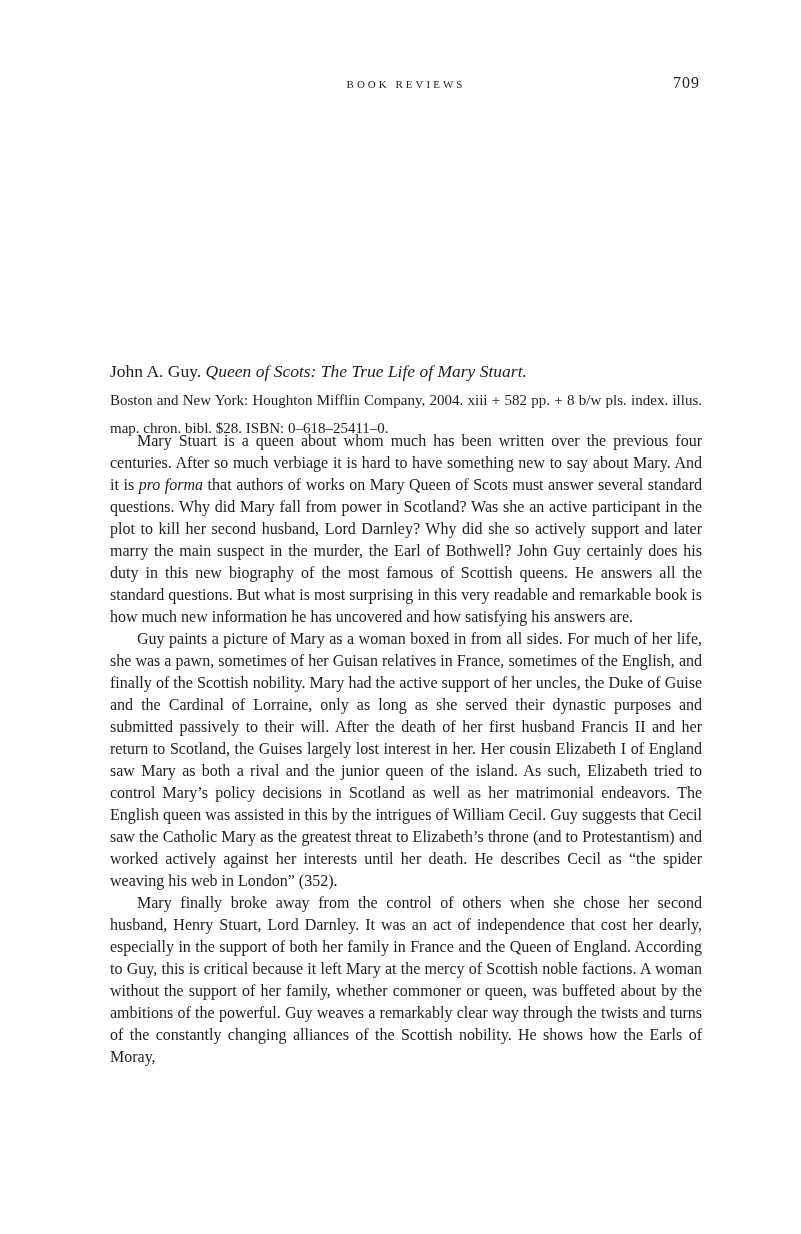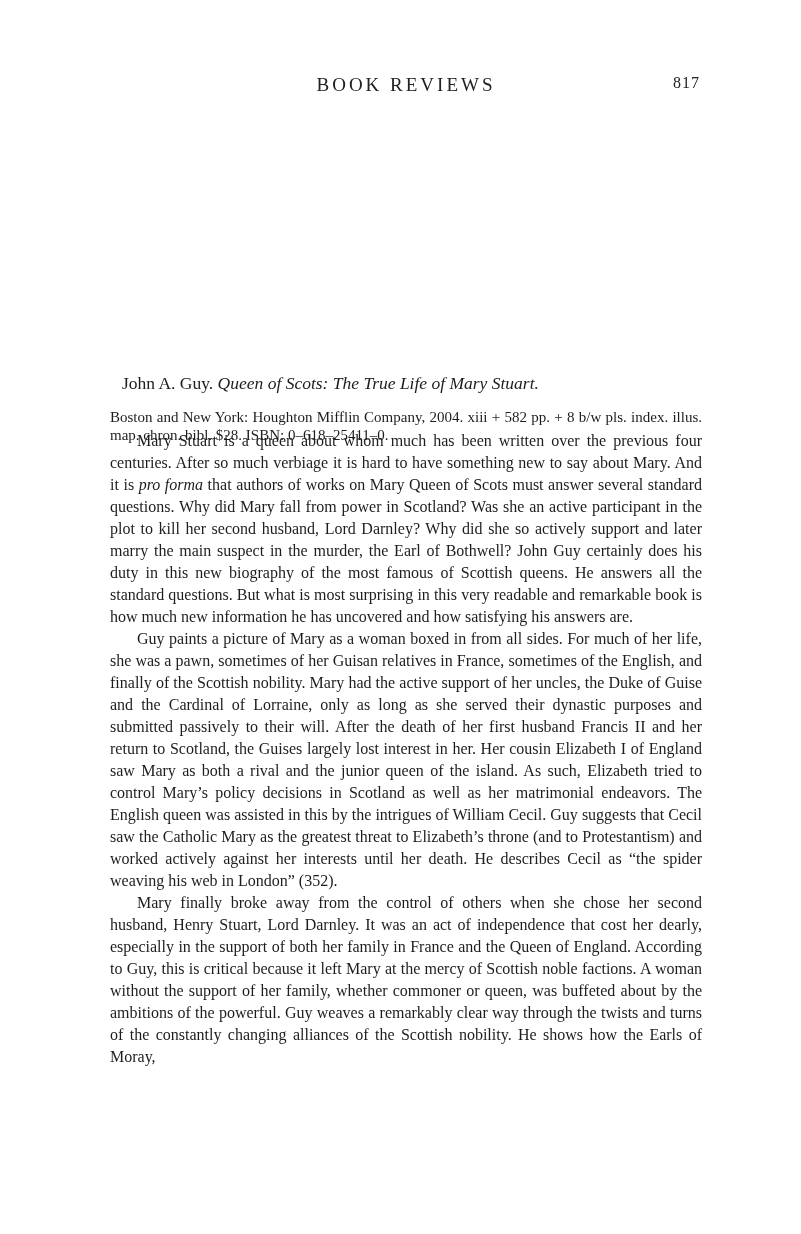--- a/index.html
+++ b/index.html
@@ -21,45 +21,45 @@
     left: 110px;
     width: 592px;
   }
   
   .header {
     top: 74px;
     height: 20px;
     text-align: center;
   }
   .running-head {
-    font-size: 19px;
+    font-size: 11px;
     letter-spacing: 3px;
     color: #222;
   }
   .page-number {
     position: absolute;
     right: 2px;
     top: 0;
     font-size: 16px;
     letter-spacing: 1px;
     color: #222;
   }
   
   .citation {
     top: 358px;
   }
   .citation-line1 {
-    margin: 12px;
+    margin: 0;
     font-size: 17.5px;
     line-height: 26px;
   }
   .citation-details {
     margin: 2px 0 0 0;
     font-size: 15px;
-    line-height: 18px;
+    line-height: 28px;
     text-align: justify;
   }
   .italic {
     font-style: italic;
   }
   
   .body-text {
     top: 430px;
   }
   .body-text p {
@@ -70,21 +70,21 @@
     text-indent: 27px;
   }
 </style>
 </head>
 <body>
 
 <div class="page">
 
   <div class="text-col header">
     <span class="running-head">BOOK REVIEWS</span>
-    <span class="page-number">817</span>
+    <span class="page-number">709</span>
   </div>
 
   <div class="text-col citation">
     <p class="citation-line1"><span>John A. Guy. </span><span class="italic">Queen of Scots: The True Life of Mary Stuart.</span></p>
     <p class="citation-details">Boston and New York: Houghton Mifflin Company, 2004. xiii + 582 pp. + 8 b/w pls. index. illus. map. chron. bibl. $28. ISBN: 0–618–25411–0.</p>
   </div>
 
   <div class="text-col body-text">
     <p><span>Mary Stuart is a queen about whom much has been written over the previous four centuries. After so much verbiage it is hard to have something new to say about Mary. And it is </span><span class="italic">pro forma</span><span> that authors of works on Mary Queen of Scots must answer several standard questions. Why did Mary fall from power in Scotland? Was she an active participant in the plot to kill her second husband, Lord Darnley? Why did she so actively support and later marry the main suspect in the murder, the Earl of Bothwell? John Guy certainly does his duty in this new biography of the most famous of Scottish queens. He answers all the standard questions. But what is most surprising in this very readable and remarkable book is how much new information he has uncovered and how satisfying his answers are.</span></p>
     <p>Guy paints a picture of Mary as a woman boxed in from all sides. For much of her life, she was a pawn, sometimes of her Guisan relatives in France, sometimes of the English, and finally of the Scottish nobility. Mary had the active support of her uncles, the Duke of Guise and the Cardinal of Lorraine, only as long as she served their dynastic purposes and submitted passively to their will. After the death of her first husband Francis II and her return to Scotland, the Guises largely lost interest in her. Her cousin Elizabeth I of England saw Mary as both a rival and the junior queen of the island. As such, Elizabeth tried to control Mary’s policy decisions in Scotland as well as her matrimonial endeavors. The English queen was assisted in this by the intrigues of William Cecil. Guy suggests that Cecil saw the Catholic Mary as the greatest threat to Elizabeth’s throne (and to Protestantism) and worked actively against her interests until her death. He describes Cecil as “the spider weaving his web in London” (352).</p>

